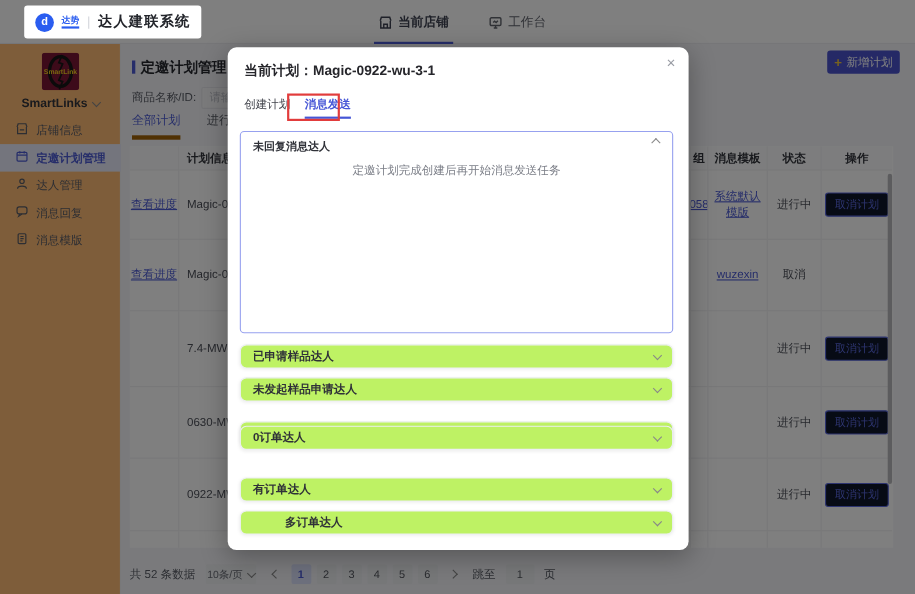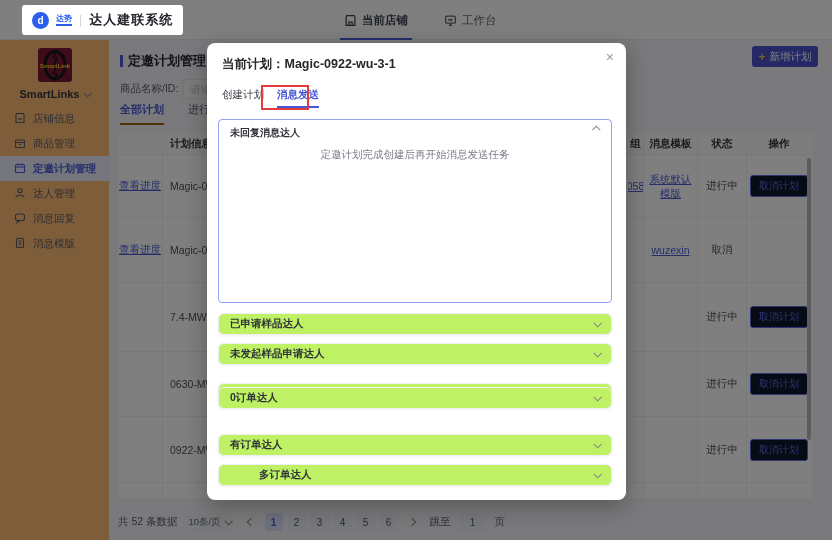--- a/index.html
+++ b/index.html
@@ -39,21 +39,21 @@
 
   
   .main { position:absolute; left:110px; top:40px; width:722px; height:500px; background:#f4f5f9; }
   .page-title { position:absolute; left:10px; top:12px; font-size:13px; font-weight:bold; color:#26282f; display:flex; align-items:center; gap:5px; }
   .title-bar { width:3px; height:12px; background:#4c5bd4; display:inline-block; }
   .filter-row { position:absolute; left:10px; top:39px; display:flex; align-items:center; gap:5px; font-size:10.5px; color:#5a5d66; }
   .filter-input { width:120px; height:20px; background:#f7f7f9; border:1px solid #e7e7ec; border-radius:2px; font-size:10.5px; padding:0 6px; color:#333; outline:none; }
   .filter-input::placeholder { color:#bfc1c9; }
   .page-tabs { position:absolute; left:10px; top:62px; display:flex; gap:24px; font-size:11px; }
   .ptab { color:#5a5d66; padding-bottom:6px; cursor:pointer; }
-  .ptab.active { color:#4c5bd4; font-weight:bold; border-bottom:2px solid #a16207; }
+  .ptab.active { color:#4c5bd4; font-weight:normal; border-bottom:4px solid #a16207; }
   .new-btn { position:absolute; left:642px; top:6px; width:66px; height:21px; background:#4b53cd; border:none; border-radius:3px; color:#fff; font-size:10.5px; display:flex; align-items:center; justify-content:center; gap:4px; cursor:pointer; }
   .plus { color:#f0c53d; font-size:12px; font-weight:bold; }
 
   
   .table { position:absolute; left:8px; top:93px; width:694px; height:365px; background:#fff; overflow:hidden; }
   .tr { display:flex; width:693px; }
   .td { border-right:1px solid #f0f0f2; border-bottom:1px solid #f0f0f2; display:flex; align-items:center; justify-content:center; font-size:10.5px; color:#4d5059; overflow:hidden; }
   .td:last-child { border-right:none; }
   .thead .td { background:#fafbfc; color:#33353c; font-weight:bold; height:22px; }
   .c1 { width:45px; }
@@ -144,30 +144,20 @@
     <div class="menu">
       <div class="menu-item">
         <span>
           <svg width="12" height="12" viewBox="0 0 12 12" fill="none" stroke="currentColor" stroke-width="1.1">
               <path d="M1.5 4.5 L2.5 1.5 H9.5 L10.5 4.5"></path>
               <path d="M2 4.5 V10.5 H10 V4.5"></path>
               <path d="M4 7 H8"></path>
             </svg>
         </span>
         <span>店铺信息</span>
-      </div>
-      <div class="menu-item">
-        <span>
-          <svg width="12" height="12" viewBox="0 0 12 12" fill="none" stroke="currentColor" stroke-width="1.1">
-              <rect x="1.5" y="3" width="9" height="7.5" rx="1"></rect>
-              <path d="M1.5 5.5 H10.5"></path>
-              <path d="M5 7.5 H7"></path>
-            </svg>
-        </span>
-        <span>商品管理</span>
       </div>
       <div class="menu-item active">
         <span>
           <svg width="12" height="12" viewBox="0 0 12 12" fill="none" stroke="currentColor" stroke-width="1.1">
               <rect x="1.5" y="2.5" width="9" height="8" rx="1"></rect>
               <path d="M1.5 5 H10.5"></path>
               <path d="M4 1.5 V3.5 M8 1.5 V3.5"></path>
             </svg>
         </span>
         <span>定邀计划管理</span>

